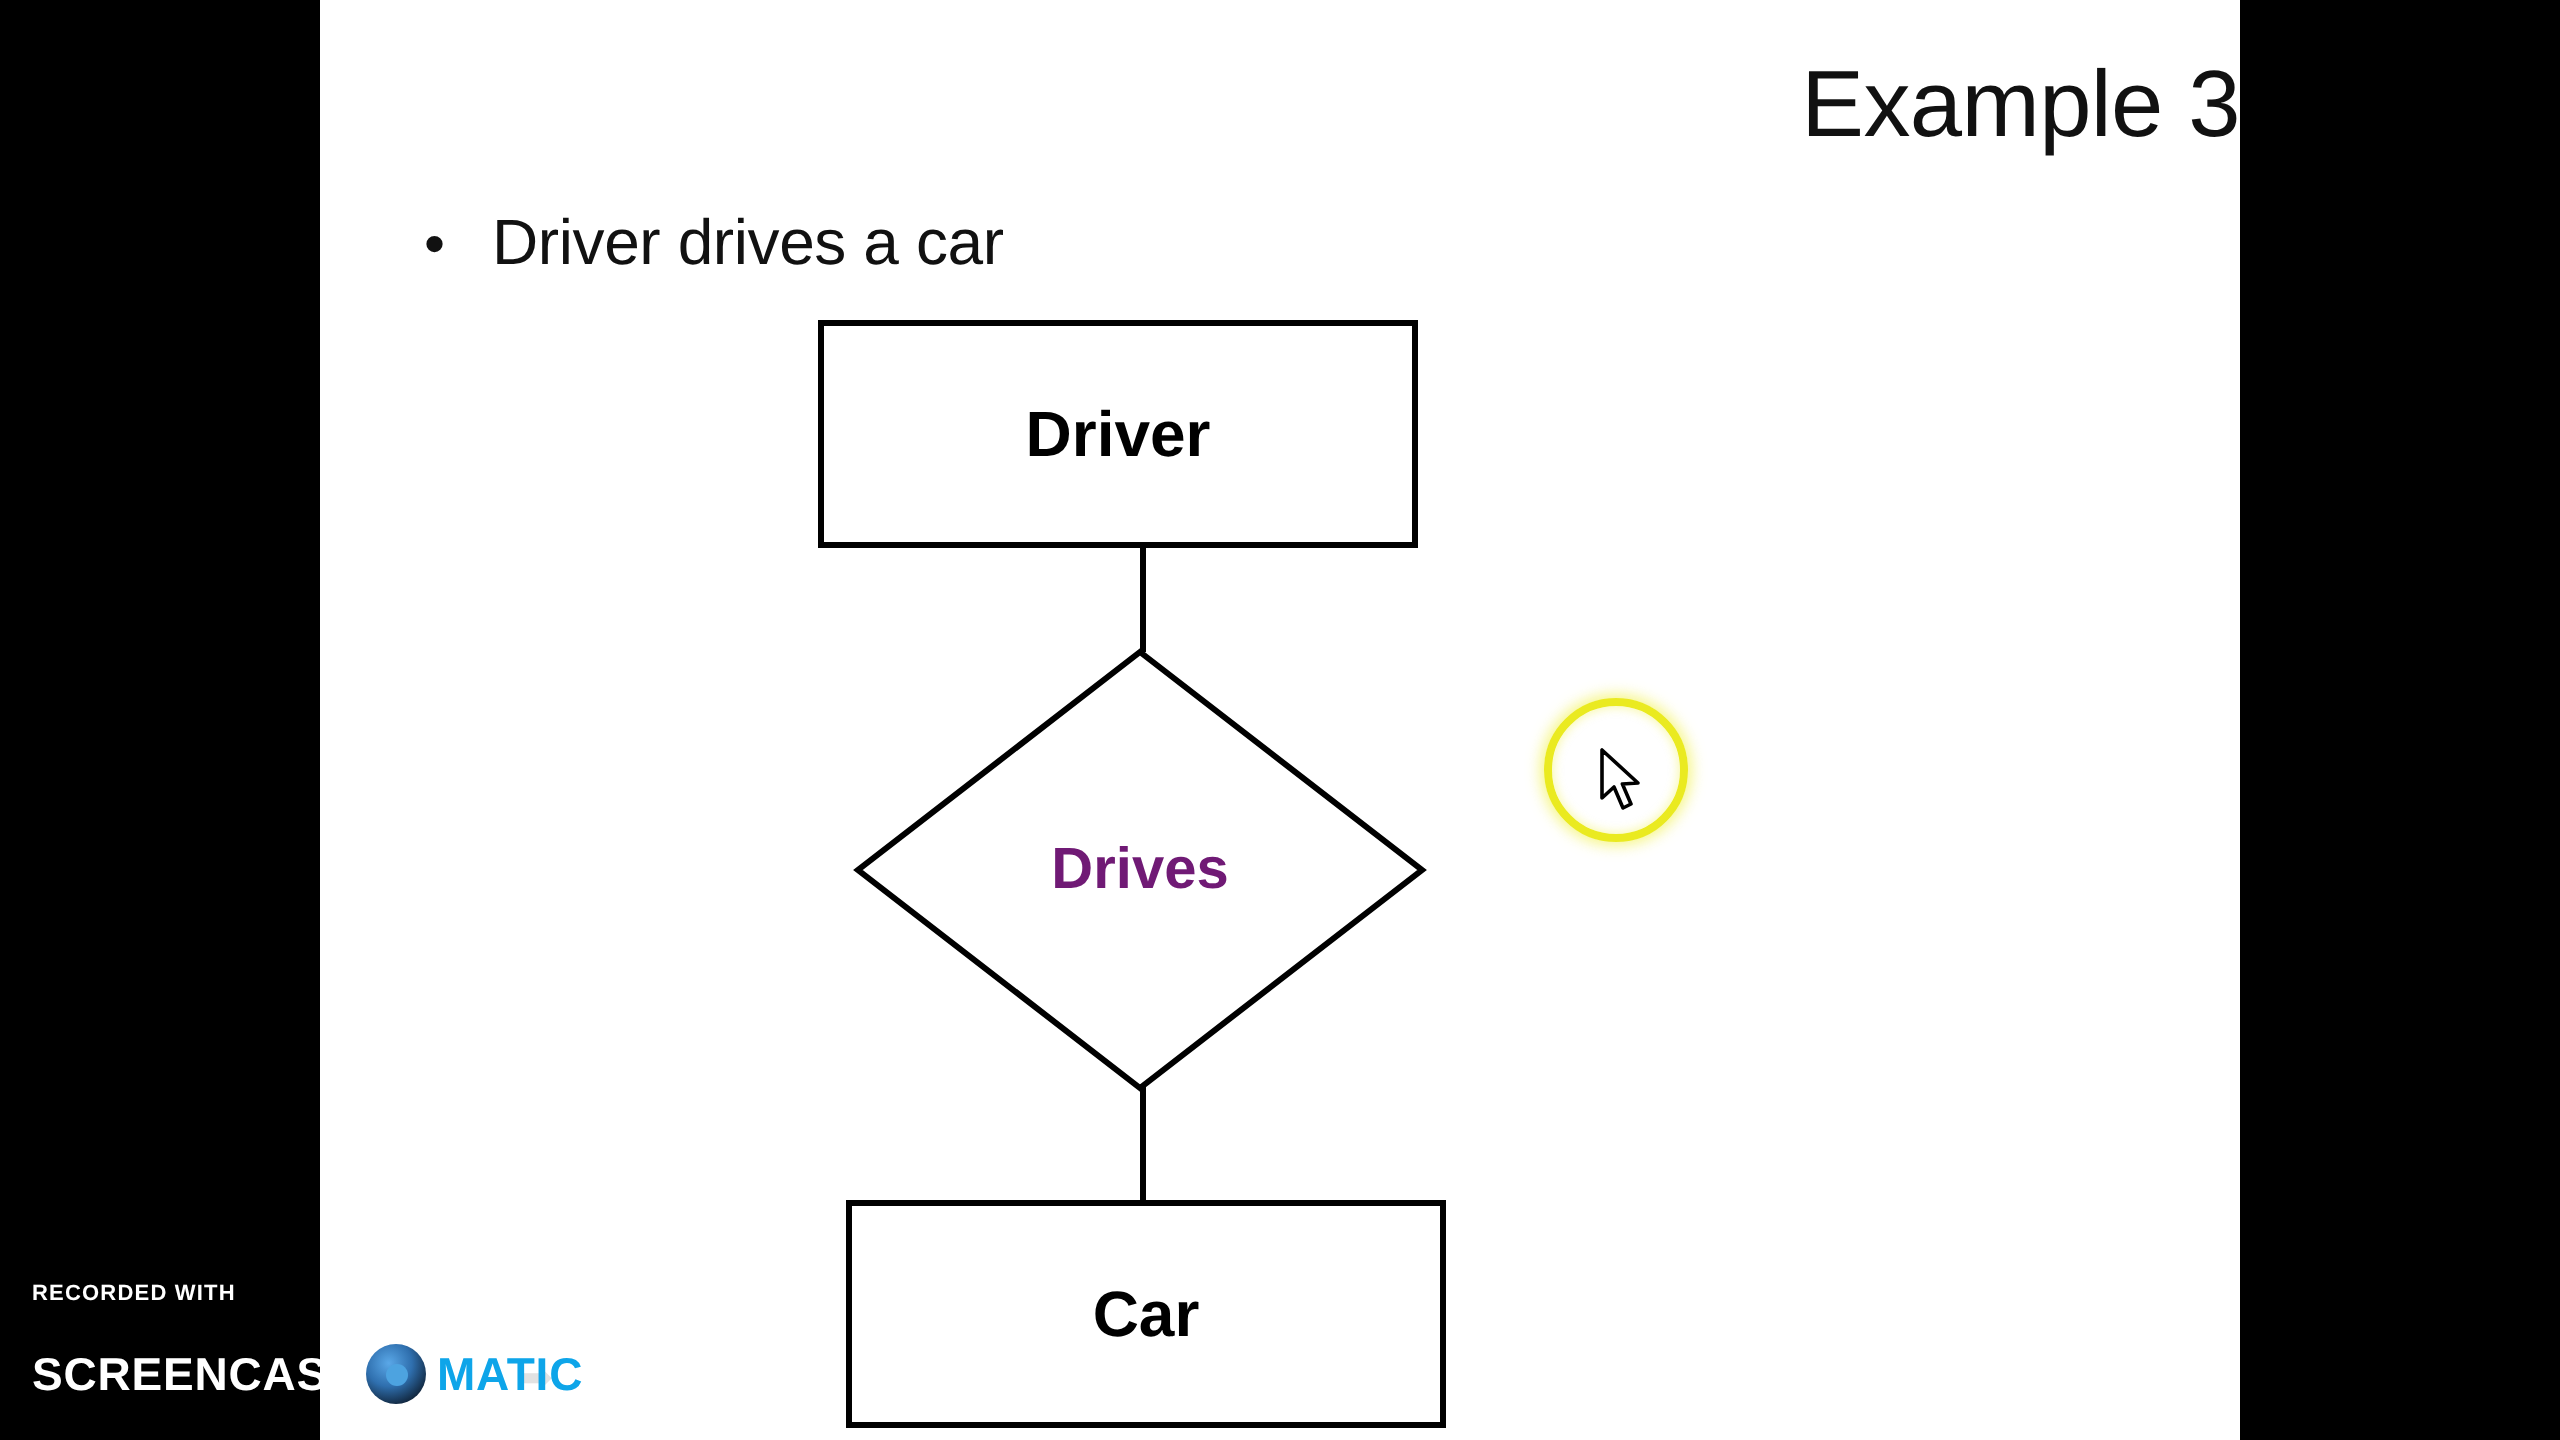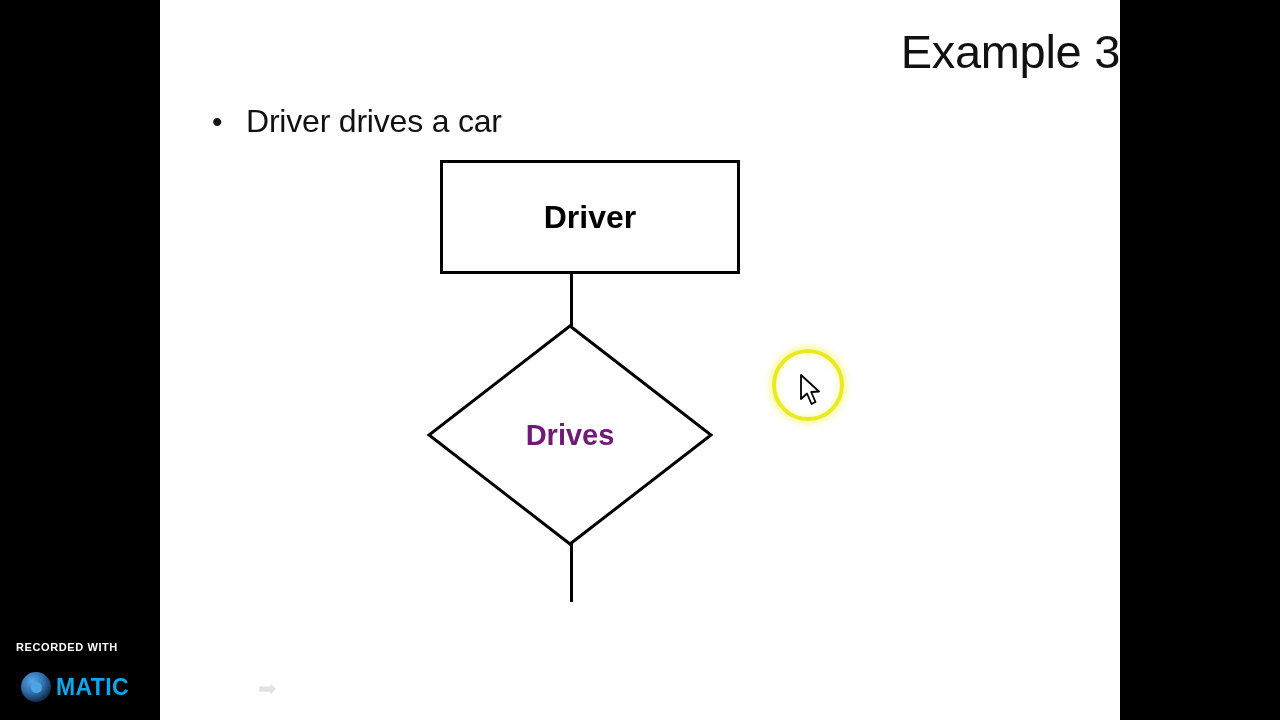--- a/index.html
+++ b/index.html
@@ -95,21 +95,21 @@
   }
   .entity-label {
     font-family: "Liberation Sans", sans-serif;
     font-weight: bold;
     font-size: 32px;
     color: #000000;
     letter-spacing: 0px;
   }
 
   #entity-driver {
-    left: 280px;
+    left: 249px;
     top: 160px;
     width: 300px;
     height: 114px;
   }
   #entity-car {
     left: 263px;
     top: 600px;
     width: 300px;
     height: 114px;
   }
@@ -267,27 +267,31 @@
 
       <div id="relationship-drives">
         <svg width="290" height="226" viewBox="0 0 290 226">
           <polygon points="145,4 286,113 145,222 4,113" fill="#ffffff" stroke="#000000" stroke-width="3" stroke-linejoin="miter"></polygon>
         </svg>
       </div>
       <div id="relationship-label">Drives</div>
 
       <div class="connector" id="connector-drives-car"></div>
 
+      <div class="entity-box" id="entity-car">
+        <span class="entity-label">Car</span>
+      </div>
 
     </div>
   </div>
 
   <div id="watermark">
     <div id="watermark-recorded-with">RECORDED WITH</div>
     <div id="watermark-brand-row">
+      <span id="watermark-screencast">SCREENCAST</span>
       <span id="watermark-o-icon">
         <span id="watermark-o-dot"></span>
       </span>
       <span id="watermark-matic">MATIC</span>
     </div>
   </div>
 
   <div id="watermark-arrow-hint">➡</div>
 
   <div id="cursor-highlight"></div>

